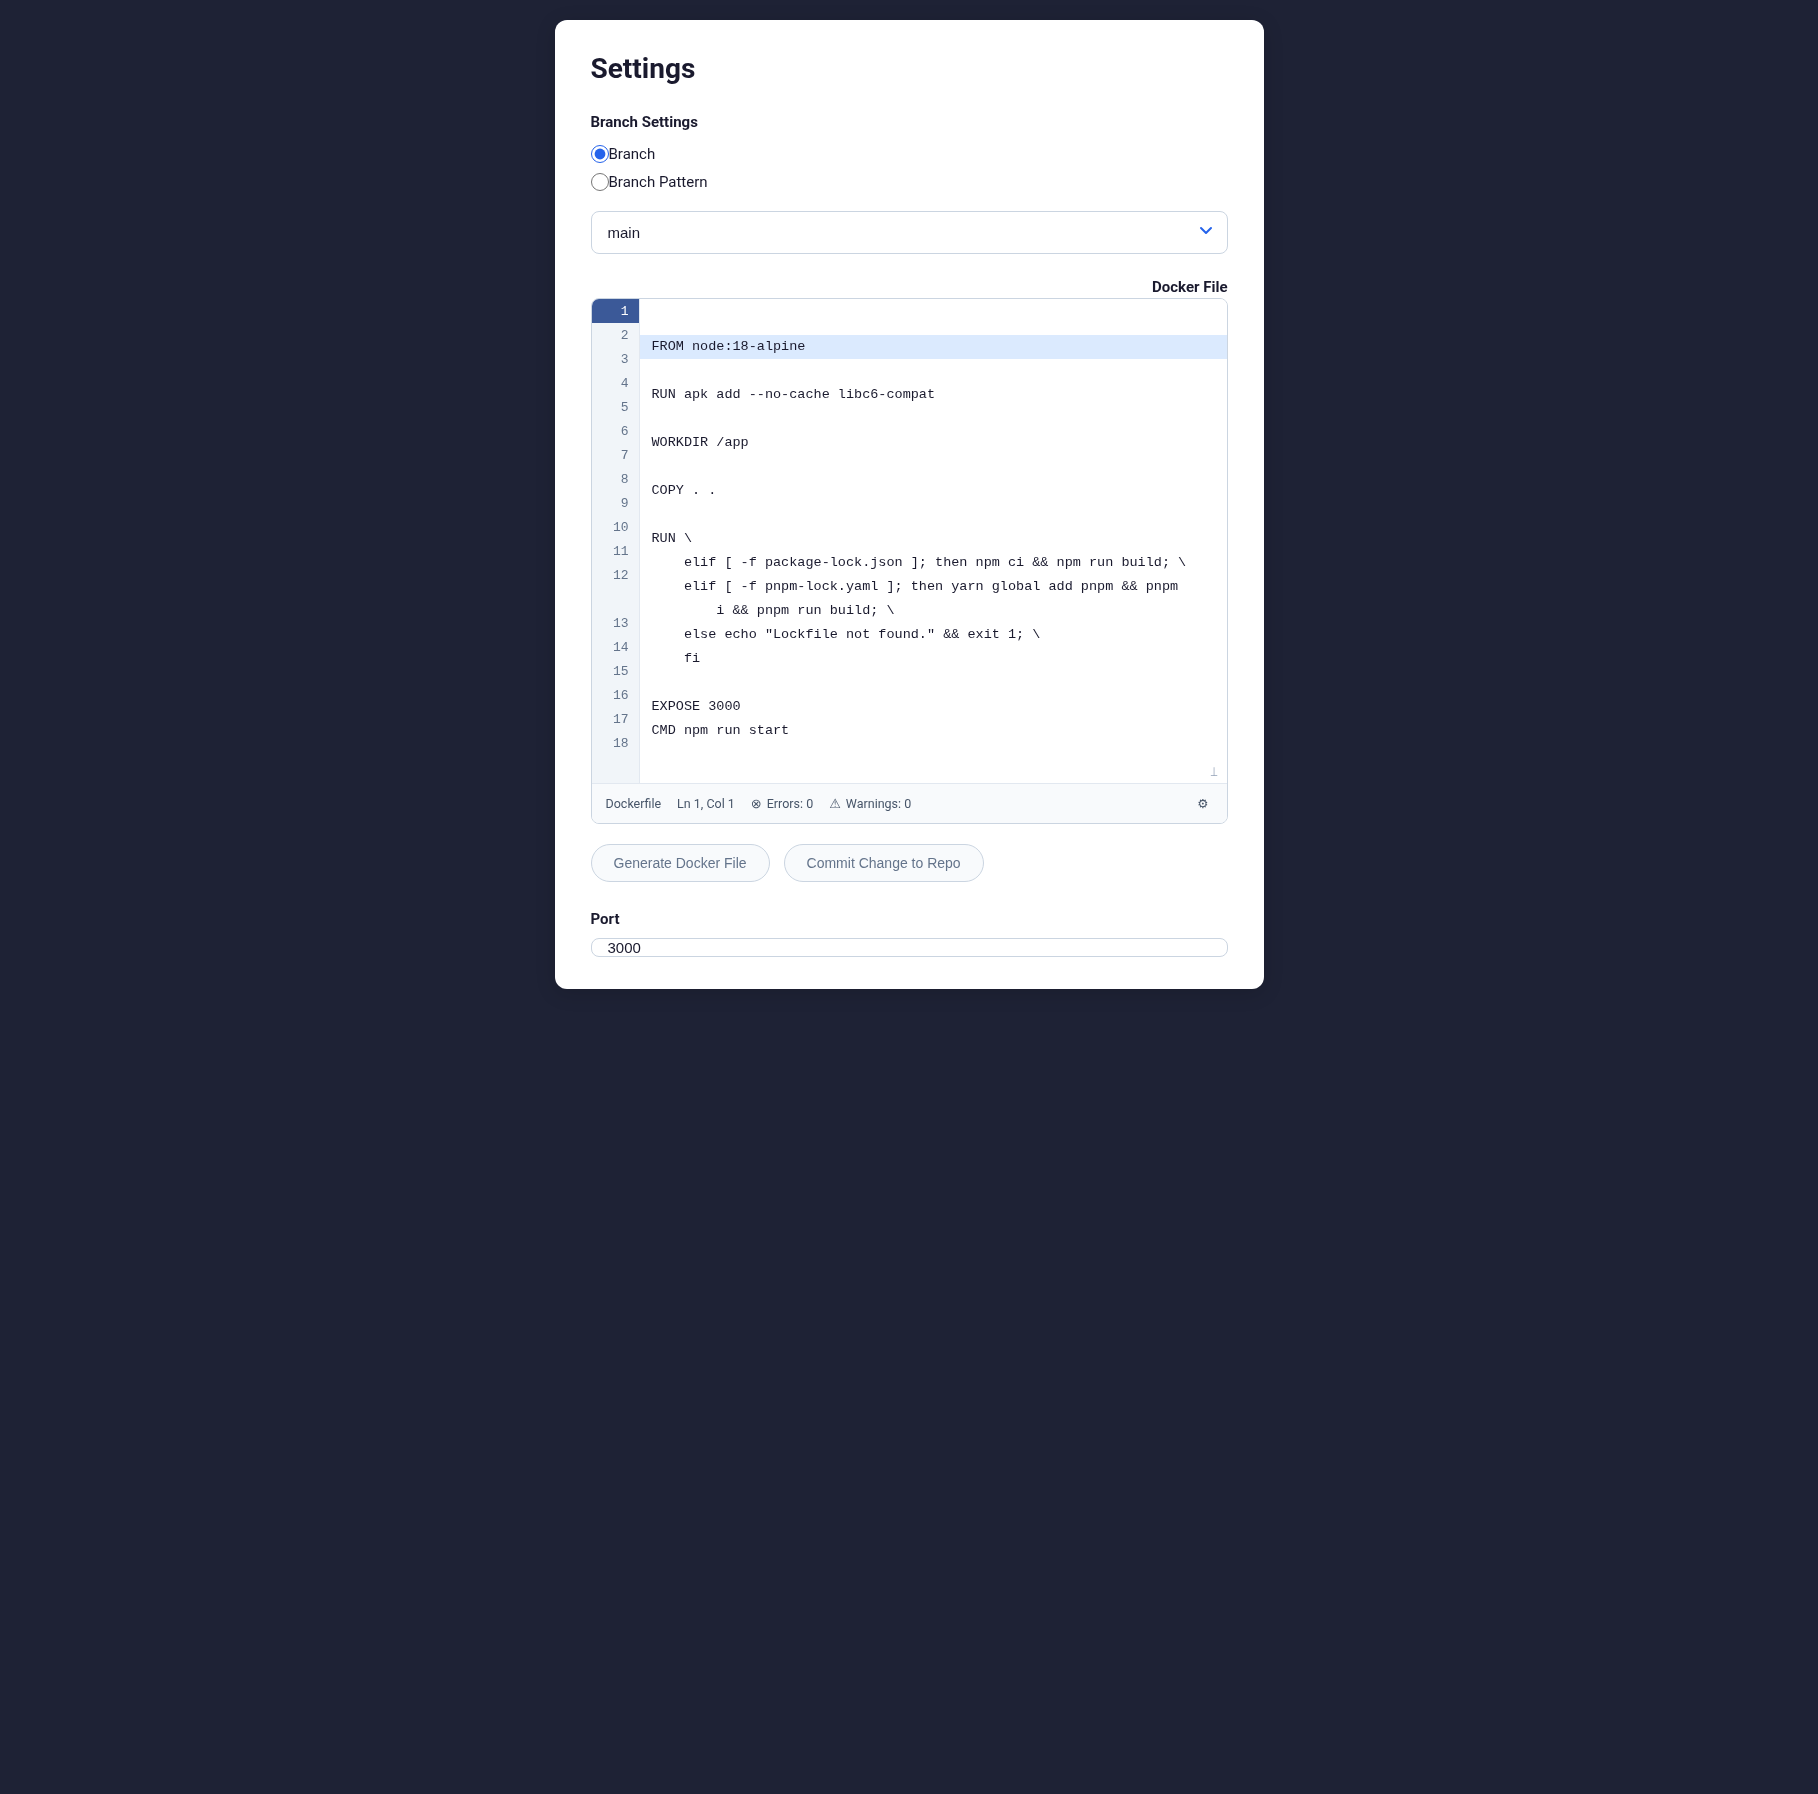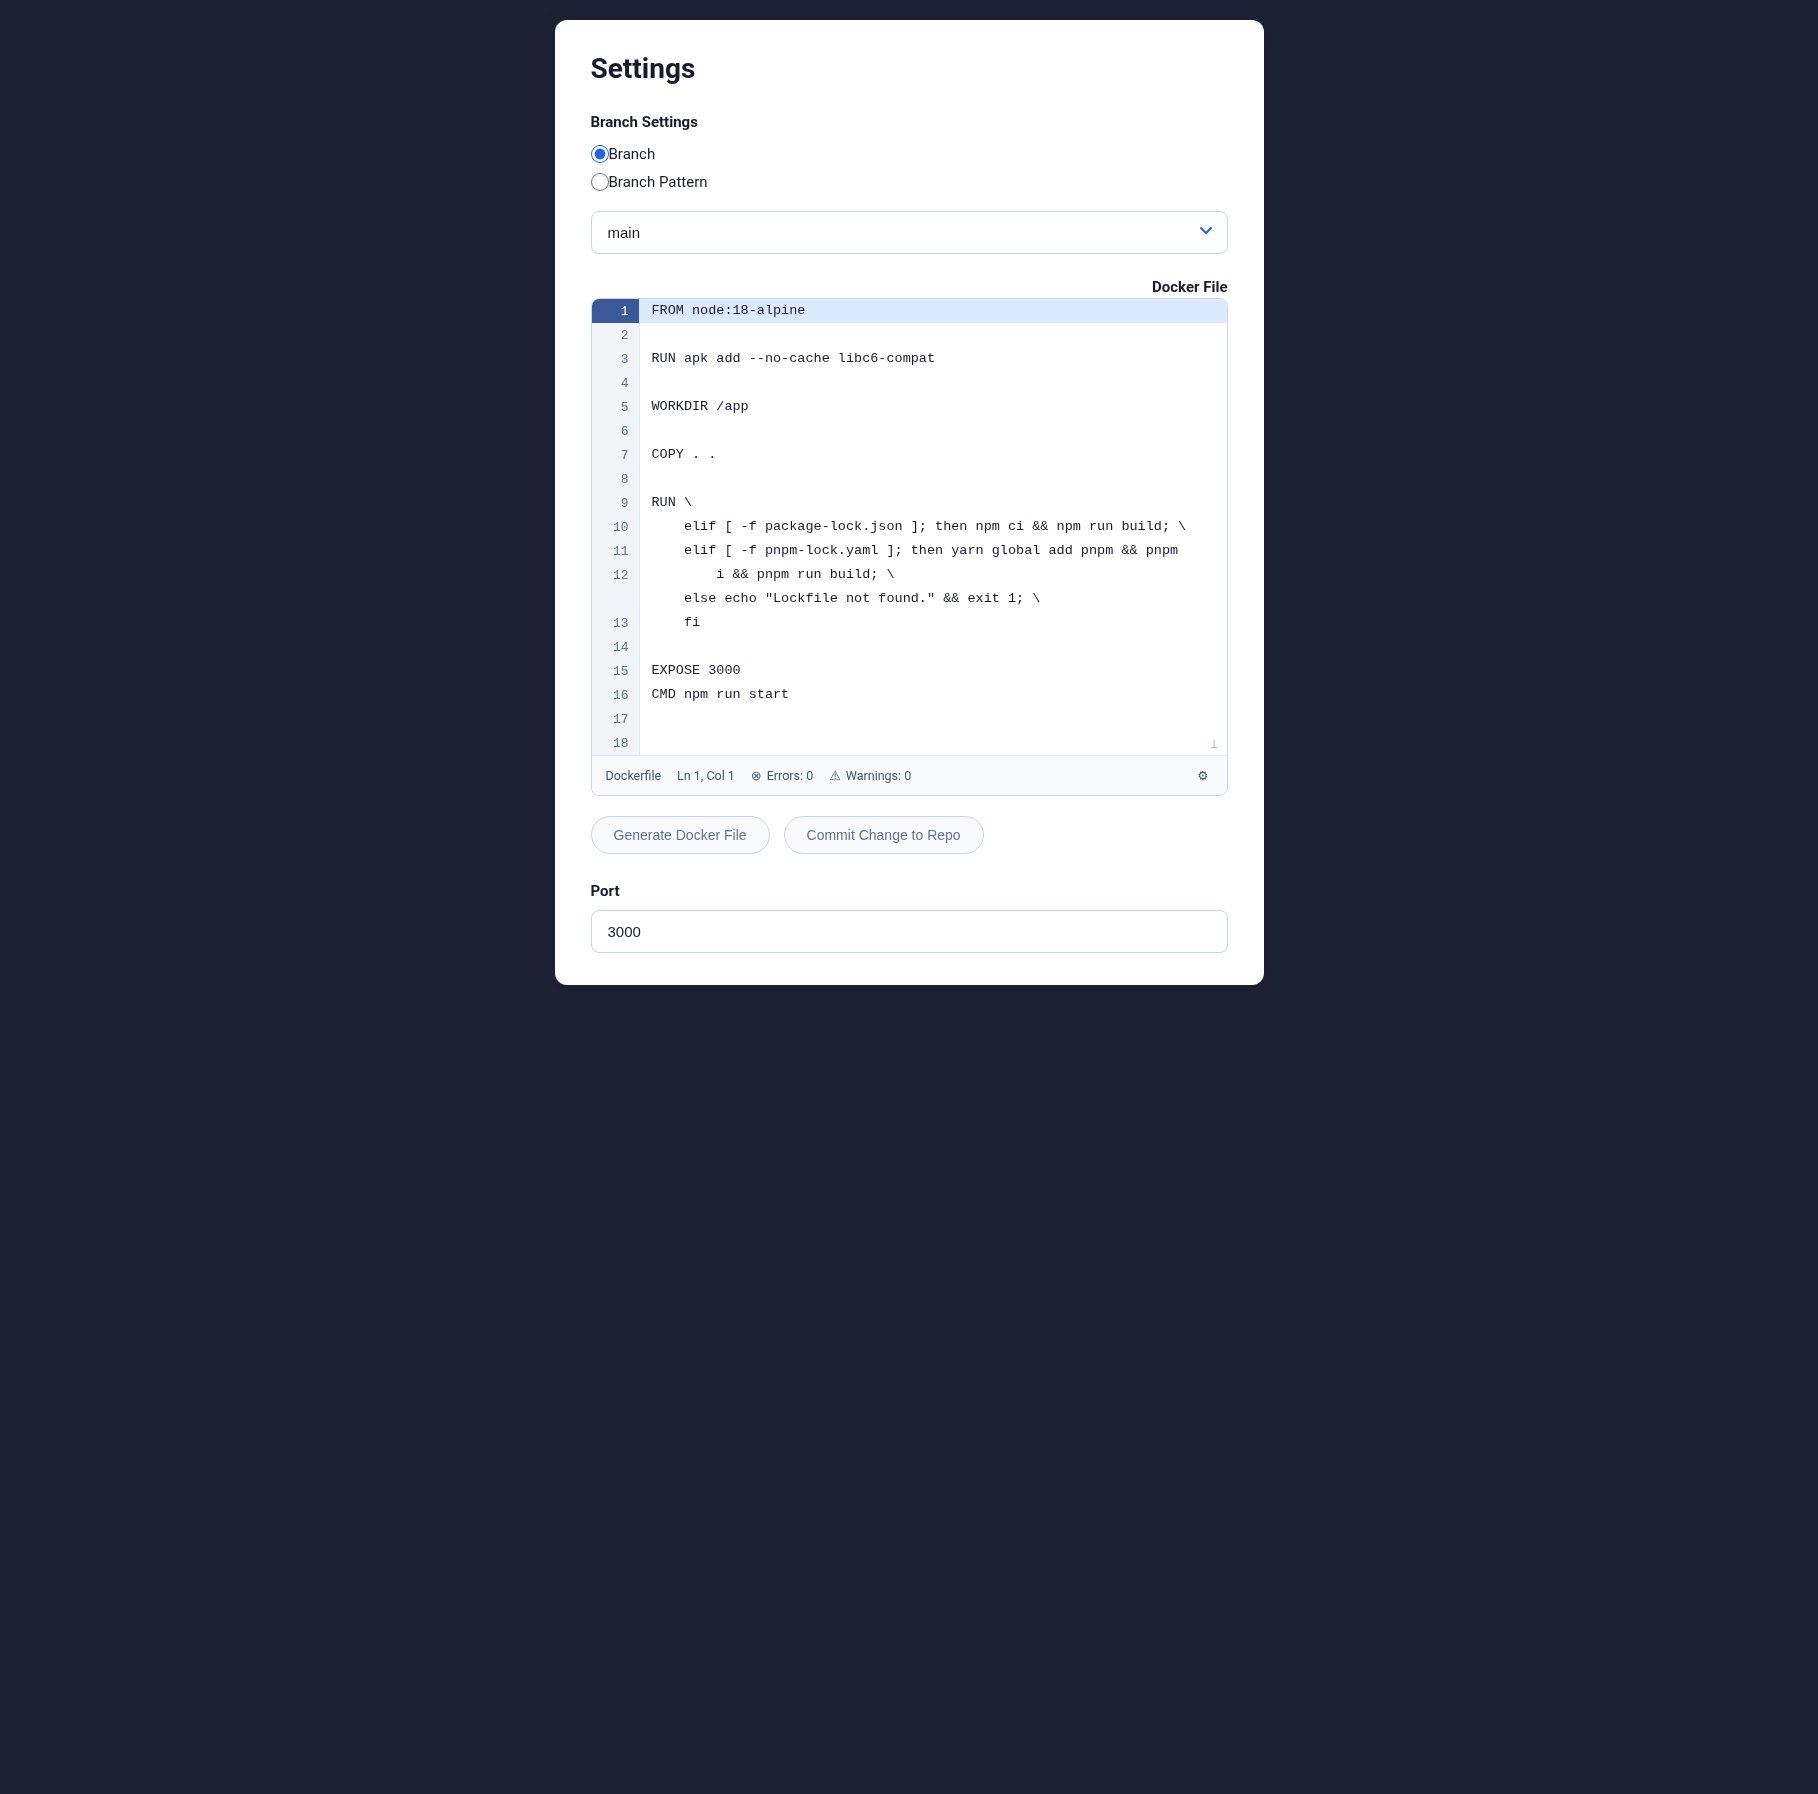--- a/index.html
+++ b/index.html
@@ -142,20 +142,21 @@
 
     .line-number.active {
       background: #3b5998;
       color: #ffffff;
     }
 
     .code-content {
       flex: 1;
       padding: 0 0 16px 0;
       overflow-x: auto;
+      margin-top: 36px;
     }
 
     .code-line {
       display: flex;
       align-items: flex-start;
       height: auto;
       min-height: 24px;
       padding: 0 12px;
       white-space: pre;
       color: #1a1a2e;
@@ -227,21 +228,21 @@
 
     .port-section-label {
       font-size: 15px;
       font-weight: 700;
       color: #1a1a2e;
       margin-bottom: 10px;
     }
 
     .port-input {
       width: 100%;
-      padding: 12px 16px;
+      padding: 0 16px;
       font-size: 15px;
       color: #1a1a2e;
       border: 1.5px solid #cbd5e1;
       border-radius: 8px;
       outline: none;
     }
   </style>
 </head>
 <body>
 

